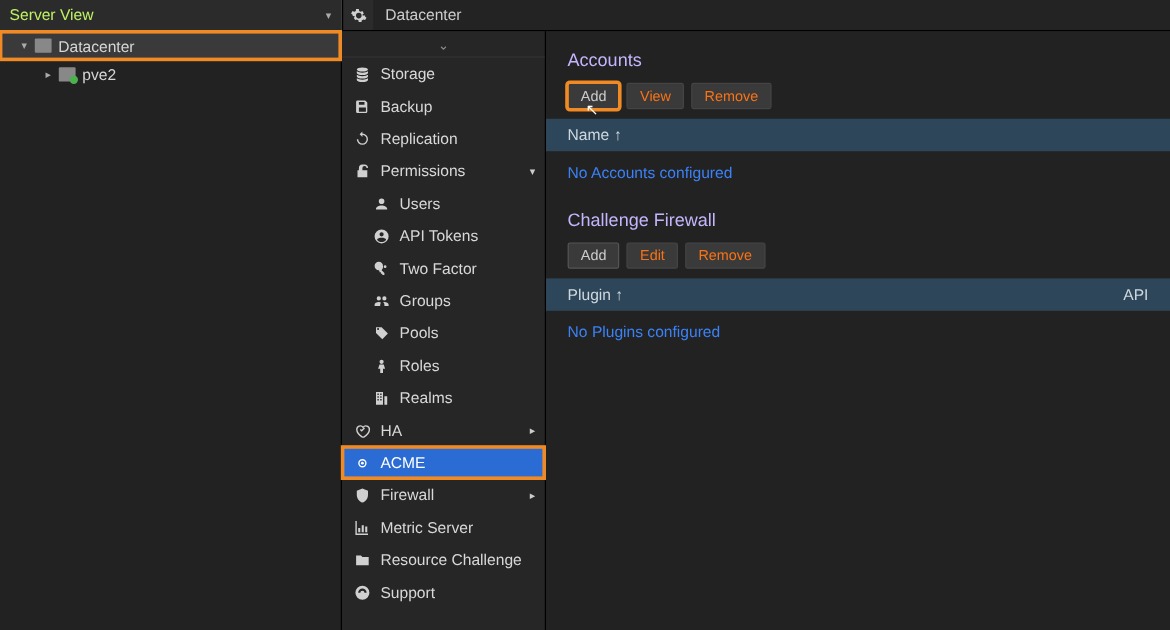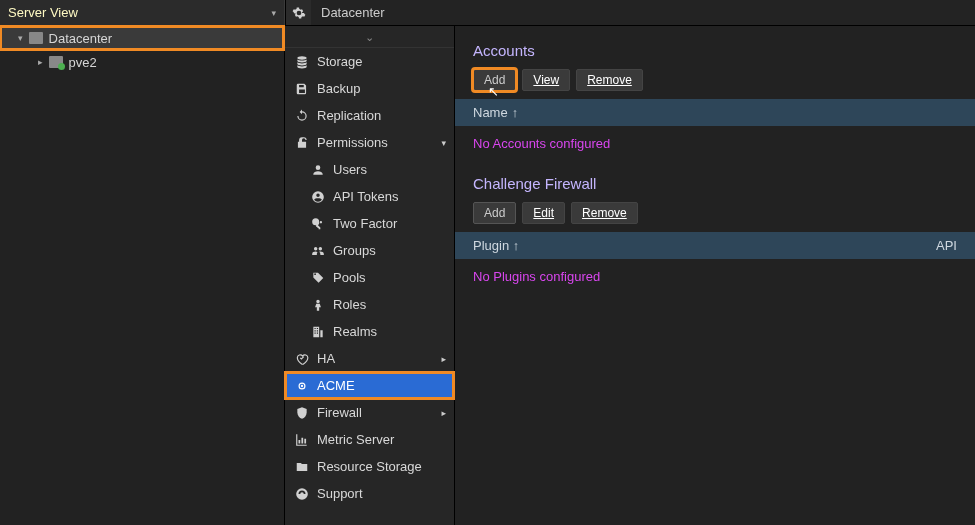--- a/index.html
+++ b/index.html
@@ -21,21 +21,21 @@
 }
 .server-view-dd {
   width: 285px;
   display: flex;
   align-items: center;
   padding: 0 8px;
   background: #2b2b2b;
   border-right: 1px solid #3a3a3a;
   justify-content: space-between;
 }
-.server-view-dd .label { color: #fef9c3; }
+.server-view-dd .label { color: #bef264; }
 .gear-btn {
   width: 26px;
   height: 26px;
   display: flex;
   align-items: center;
   justify-content: center;
   border-left: 1px solid #000;
 }
 .crumb {
   display: flex;
@@ -125,21 +125,21 @@
 }
 .btn {
   background: #3a3a3a;
   border: 1px solid #555;
   color: #ccc;
   padding: 3px 10px;
   font-size: 12px;
   border-radius: 2px;
   cursor: pointer;
 }
-.btn.disabled { color: #ffffff; border-color: #444; text-decoration: underline; }
+.btn.disabled { color: #f97316; border-color: #444; }
 .btn.active-highlight {
   outline: 3px solid #f08a24;
   outline-offset: -1px;
   position: relative;
 }
 .cursor-pointer {
   position: absolute;
   left: 14px;
   top: 14px;
   font-size: 13px;
@@ -149,21 +149,21 @@
   background: #2e4659;
   color: #cfd8e0;
   padding: 6px 18px;
   font-size: 13px;
   display: flex;
   gap: 4px;
 }
 .table-header.plugins { justify-content: space-between; }
 .empty-row {
   padding: 10px 24px 20px 18px;
-  color: #d946ef;
+  color: #3b82f6;
 }
 .chevron-down { font-size: 9px; color: #aaa; }
 svg.ic { width: 14px; height: 14px; fill: #d0d0d0; }
 .tree-caret { font-size: 9px; color: #aaa; }
 .tree-ico-dc {
   width: 14px; height: 12px;
   background: linear-gradient(#888,#888);
   display: inline-block;
   border-radius: 1px;
 }
@@ -346,21 +346,21 @@
               </svg>
             </span>
             <span>Metric Server</span>
           </div>
           <div class="nav-item">
             <span class="icon">
               <svg class="ic" viewBox="0 0 24 24" style="fill:#d0d0d0">
                 <path d="M3 5h7l2 2h9v12H3V5z"></path>
               </svg>
             </span>
-            <span>Resource Storage</span>
+            <span>Resource Challenge</span>
           </div>
           <div class="nav-item">
             <span class="icon">
               <svg class="ic" viewBox="0 0 24 24" style="fill:#d0d0d0">
                 <path d="M12 2a10 10 0 100 20 10 10 0 000-20zm0 4a6 6 0 016 6h-3a3 3 0 00-6 0H6a6 6 0 016-6z"></path>
               </svg>
             </span>
             <span>Support</span>
           </div>
         </div>

